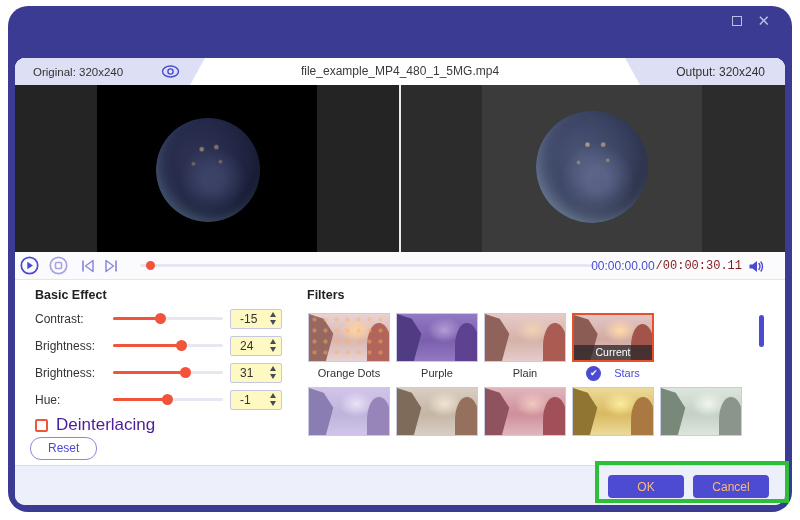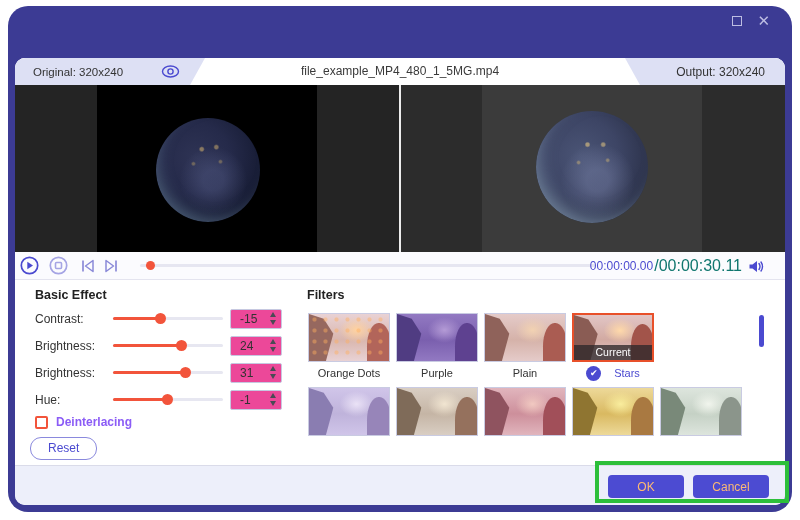--- a/index.html
+++ b/index.html
@@ -52,40 +52,40 @@
       radial-gradient(circle at 55% 62%, rgba(150,160,200,0.3) 12%, transparent 40%),
       radial-gradient(circle at 40% 40%, #4a5475 0%, #3d4565 40%, #2b3149 75%, #1d2338 100%);
     box-shadow: inset 8px -10px 18px -7px rgba(175,205,225,0.5); }
   
   .playback { position:absolute; left:0; right:0; top:194px; height:28px; background:#fbfbfe; border-bottom:1px solid #e4e4ef; display:flex; align-items:center; padding-left:5px; }
   .pb-icon { display:flex; align-items:center; justify-content:center; }
   .pb-track { position:relative; width:455px; height:3px; background:#e6e6f1; border-radius:2px; margin-left:22px; }
   .pb-dot { position:absolute; top:-3px; width:9px; height:9px; border-radius:50%; background:#f2543b; }
   .pb-right { position:absolute; right:20px; top:0; height:28px; display:flex; align-items:center; gap:6px; }
   .time-cur { color:#4b4ad0; font-size:12px; }
-  .time-total { color:#0f766e; font-size:16px; }
+  .time-total { color:#7f1d1d; font-size:12px;font-family:Liberation Mono, monospace; }
   
   .main { position:absolute; left:0; right:0; top:222px; height:185px; background:#ffffff; }
   .panel-title { position:absolute; font-size:12.5px; font-weight:bold; color:#222; top:8px; }
   .be-title { left:20px; }
   .flt-title { left:292px; }
   .be-rows { position:absolute; left:20px; top:25px; width:250px; }
   .be-row { position:relative; height:27px; }
   .be-label { position:absolute; left:0; top:50%; transform:translateY(-50%); font-size:12px; color:#333; }
   .be-track { position:absolute; left:78px; top:50%; margin-top:-2px; width:110px; height:3px; background:#e7e7f1; border-radius:2px; }
   .be-fill { position:absolute; left:0; top:0; height:3px; background:#f2543b; border-radius:2px; }
   .be-knob { position:absolute; top:-4px; width:11px; height:11px; border-radius:50%; background:#f2543b; }
-  .spinbox { position:absolute; left:195px; top:50%; transform:translateY(-50%); width:52px; height:20px; background:#ec4899; border:1px solid #c6c8e0; border-radius:2px; }
+  .spinbox { position:absolute; left:195px; top:50%; transform:translateY(-50%); width:52px; height:20px; background:#fef9c3; border:1px solid #c6c8e0; border-radius:2px; }
   .spin-val { position:absolute; left:9px; top:0; line-height:18px; font-size:12px; color:#333; }
   .spin-arrows { position:absolute; right:5px; top:2px; display:flex; flex-direction:column; gap:3px; }
   .arr-up { width:0; height:0; border-left:3.5px solid transparent; border-right:3.5px solid transparent; border-bottom:5px solid #4a4a55; }
   .arr-down { width:0; height:0; border-left:3.5px solid transparent; border-right:3.5px solid transparent; border-top:5px solid #4a4a55; }
   .deint-row { position:absolute; left:20px; top:135px; display:flex; align-items:center; gap:8px; }
   .checkbox { width:13px; height:13px; border:2px solid #f2543b; border-radius:2px; background:#fff; }
-  .deint-label { font-size:12px; color:#8b5cf6;font-weight:bold; }
+  .deint-label { font-size:17px; color:#4c1d95; }
   .be-buttons { position:absolute; left:15px; top:157px; display:flex; gap:8px; }
   .ghost-btn { height:23px; border:1px solid #8a89dd; border-radius:11px; background:#fff; color:#4b4ad0; font-size:12px; padding:0 17px; line-height:21px; }
   
   .filter-row { position:absolute; left:293px; display:flex; gap:6px; }
   .filter-row1 { top:33px; }
   .filter-row2 { top:107px; }
   .filter-col { width:82px; display:flex; flex-direction:column; align-items:center; }
   .thumb { position:relative; width:82px; height:49px; border:1px solid #c9cbe2; overflow:hidden; }
   .filter-col.selected .thumb { border:2px solid #e8502a; }
   .thumb .base { position:absolute; inset:0; }

